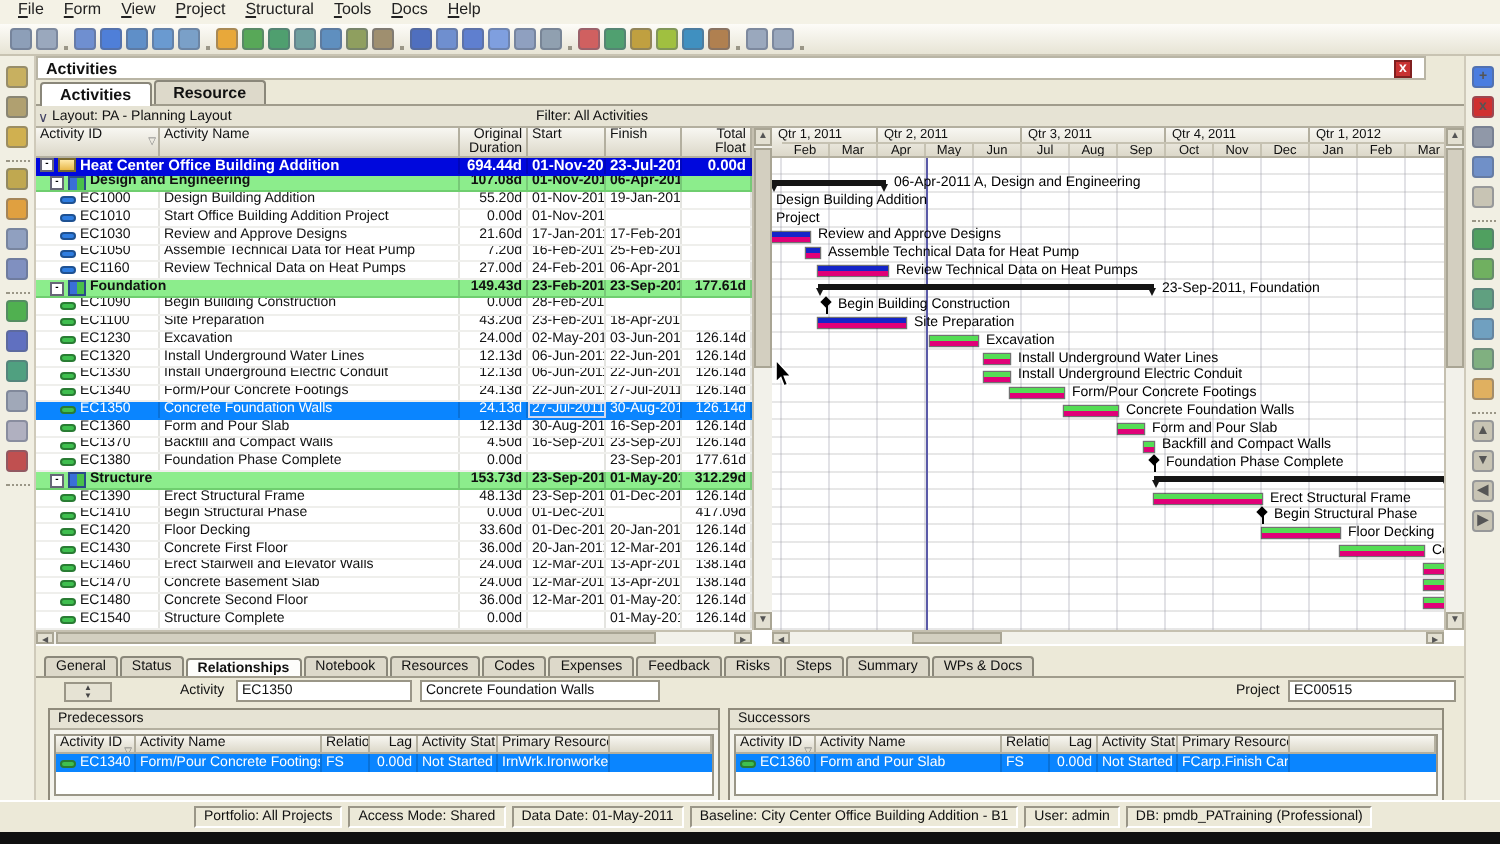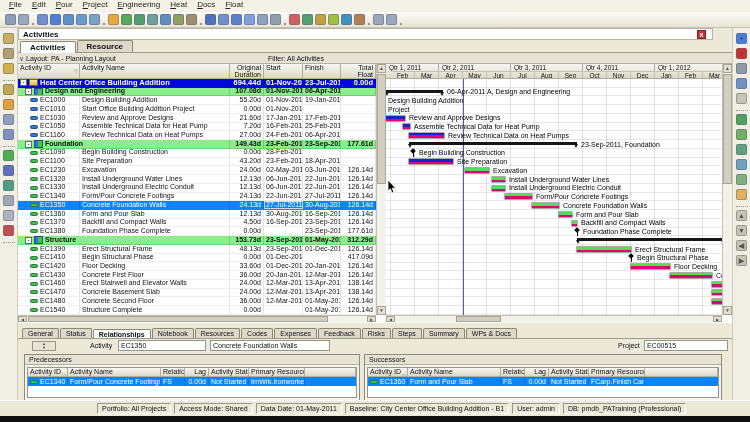--- a/index.html
+++ b/index.html
@@ -98,27 +98,27 @@
   .seg{border:1px solid;border-color:#9a9687 #fff #fff #9a9687;padding:1px 4px;margin-right:3px;white-space:nowrap;font-size:7px;background:#ece9d8;}
   .seg:first-child{margin-left:86px;border:none;}
   .blackstrip{position:absolute;left:0;bottom:0;width:750px;height:6px;background:#101010;}
 </style>
 </head>
 <body>
 
 <div id="app">
   <div class="menubar" id="menubar">
       <div class="mitem">File</div>
-      <div class="mitem">Edit</div>
-      <div class="mitem">Pour</div>
+      <div class="mitem">Form</div>
+      <div class="mitem">View</div>
       <div class="mitem">Project</div>
-      <div class="mitem">Engineering</div>
-      <div class="mitem">Heat</div>
+      <div class="mitem">Structural</div>
+      <div class="mitem">Tools</div>
       <div class="mitem">Docs</div>
-      <div class="mitem">Float</div>
+      <div class="mitem">Help</div>
     </div>
   <div class="toolbar" id="toolbar">
       <div class="tbicon" style="background: rgb(141, 159, 184);"></div>
       <div class="tbicon" style="background: rgb(154, 168, 189);"></div>
       <div class="tbsep"></div>
       <div class="tbicon" style="background: rgb(111, 143, 208);"></div>
       <div class="tbicon" style="background: rgb(79, 127, 216);"></div>
       <div class="tbicon" style="background: rgb(95, 143, 200);"></div>
       <div class="tbicon" style="background: rgb(106, 154, 208);"></div>
       <div class="tbicon" style="background: rgb(122, 160, 200);"></div>

